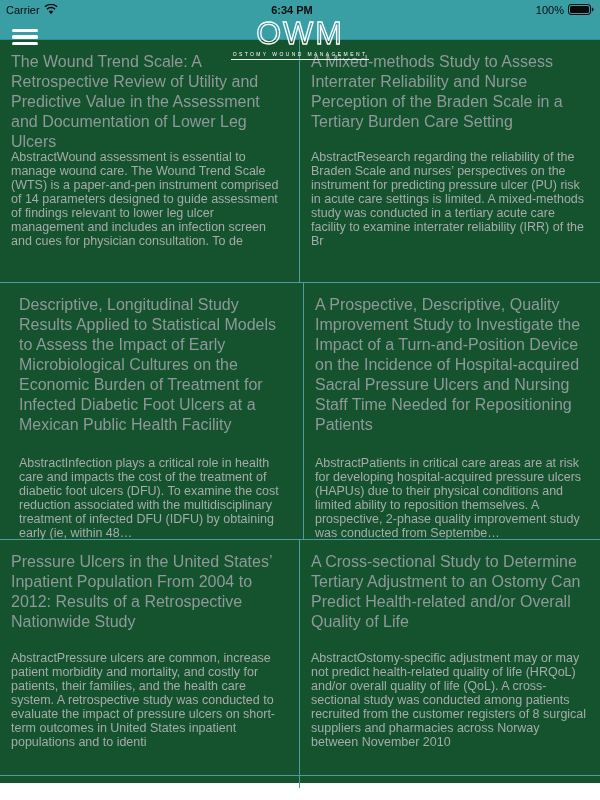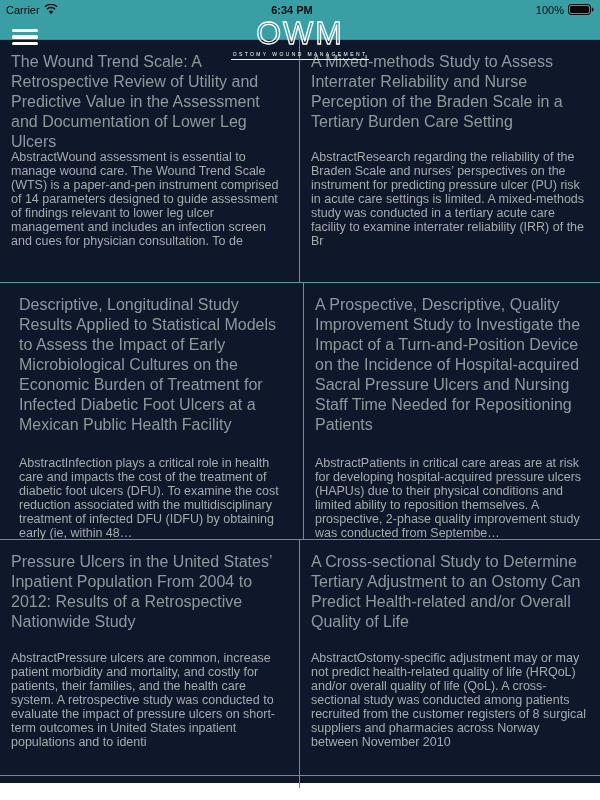--- a/index.html
+++ b/index.html
@@ -34,21 +34,21 @@
   }
   .logo-text {
     font-size: 32px; line-height: 33px; letter-spacing: 2px; font-weight: normal;
     color: transparent; -webkit-text-stroke: 1.3px #ffffff;
   }
   .logo-tagline {
     font-size: 5px; letter-spacing: 2.4px; color: #ffffff; white-space: nowrap;
     border-bottom: 1px solid rgba(255,255,255,0.95); padding: 0 2px 2px 2px; margin-top: 1px;
   }
   
-  .content { background: #0f172a; }
+  .content { background: #14532d; }
   .row { display: flex; border-bottom: 1px solid #4D9AA1; }
   .row-1 { height: 243px; }
   .row-2 { height: 257px; padding-left: 8px; }
   .row-3 { height: 236px; }
   .row-4 { height: 7px; border-bottom: none; }
   .card { width: 300px; padding: 12px 12px 0 11px; overflow: hidden; cursor: pointer; }
   .card.left { border-right: 1px solid #4D9AA1; }
   .card-title {
     color: #8F989B; font-size: 16px; line-height: 20px; white-space: pre-wrap;
   }

